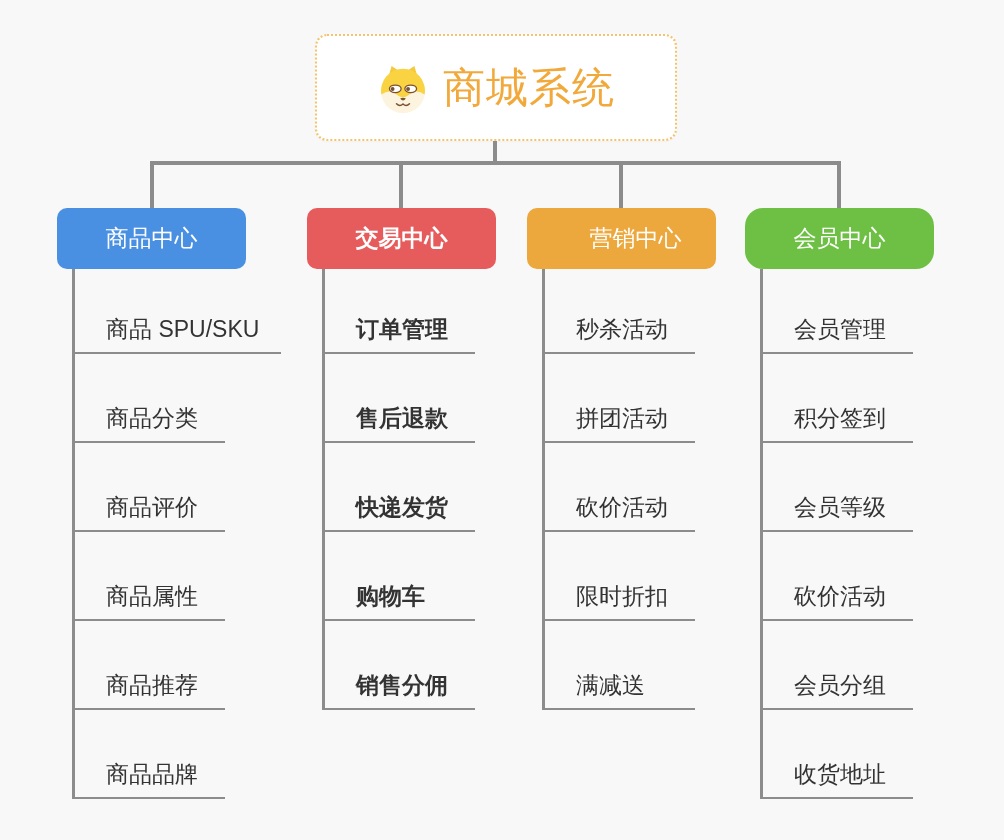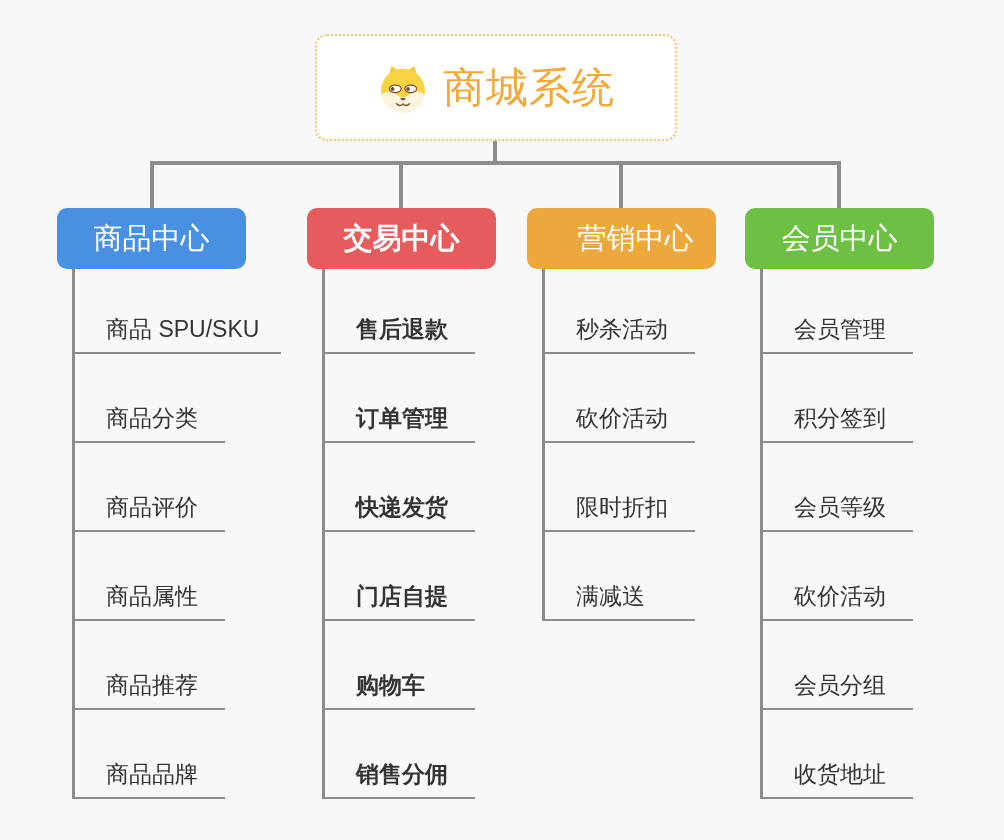--- a/index.html
+++ b/index.html
@@ -30,21 +30,21 @@
   .conn.drop-3 { left:837px; }
   
   .branch { position:absolute; top:208px; }
   .branch.col-0 { left:57px; }
   .branch.col-1 { left:307px;font-weight:bold; }
   .branch.col-2 { left:527px; }
   .branch.col-3 { left:745px; }
   .branch-header {
     width:189px; height:61px; border-radius:10px;
     display:flex; align-items:center; justify-content:center;
-    color:#FFFFFF; font-size:29px; white-space:nowrap; cursor:pointer;
+    color:#FFFFFF; font-size:23px; white-space:nowrap; cursor:pointer;
   }
   .items {
     margin-left:15px;
     border-left:3px solid var(--line);
     width:max-content;
   }
   .item {
     height:89px; display:flex; align-items:flex-end;
     padding:0 22px 7px 31px; width:max-content; min-width:150px;
     border-bottom:2px solid var(--line);
@@ -109,60 +109,60 @@
         <div class="item">
           <span class="item-label">商品品牌</span>
         </div>
       </div>
     </div>
 
     <div class="branch col-1">
       <div class="branch-header" style="background: rgb(230, 92, 92);">交易中心</div>
       <div class="items">
         <div class="item">
+          <span class="item-label">订单管理</span>
+        </div>
+        <div class="item">
           <span class="item-label">售后退款</span>
         </div>
         <div class="item">
-          <span class="item-label">订单管理</span>
-        </div>
-        <div class="item">
           <span class="item-label">快递发货</span>
-        </div>
-        <div class="item">
-          <span class="item-label">门店自提</span>
         </div>
         <div class="item">
           <span class="item-label">购物车</span>
         </div>
         <div class="item">
           <span class="item-label">销售分佣</span>
         </div>
       </div>
     </div>
 
     <div class="branch col-2">
       <div class="branch-header" style="background: rgb(236, 168, 61); padding-left: 28px;">营销中心</div>
       <div class="items">
         <div class="item">
           <span class="item-label">秒杀活动</span>
         </div>
         <div class="item">
+          <span class="item-label">拼团活动</span>
+        </div>
+        <div class="item">
           <span class="item-label">砍价活动</span>
         </div>
         <div class="item">
           <span class="item-label">限时折扣</span>
         </div>
         <div class="item">
           <span class="item-label">满减送</span>
         </div>
       </div>
     </div>
 
     <div class="branch col-3">
-      <div class="branch-header" style="background: rgb(110, 192, 68);">会员中心</div>
+      <div class="branch-header" style="background: rgb(110, 192, 68); border-radius: 18px;">会员中心</div>
       <div class="items">
         <div class="item">
           <span class="item-label">会员管理</span>
         </div>
         <div class="item">
           <span class="item-label">积分签到</span>
         </div>
         <div class="item">
           <span class="item-label">会员等级</span>
         </div>

